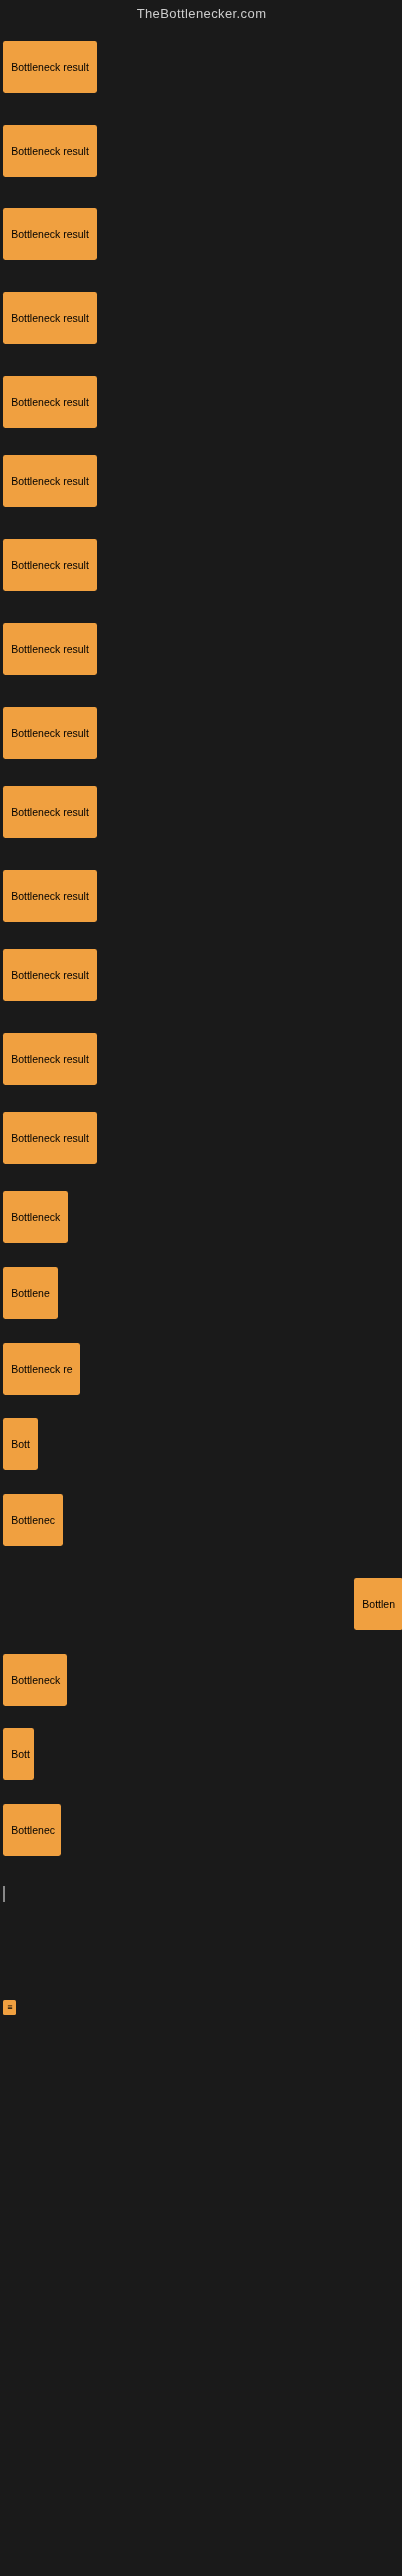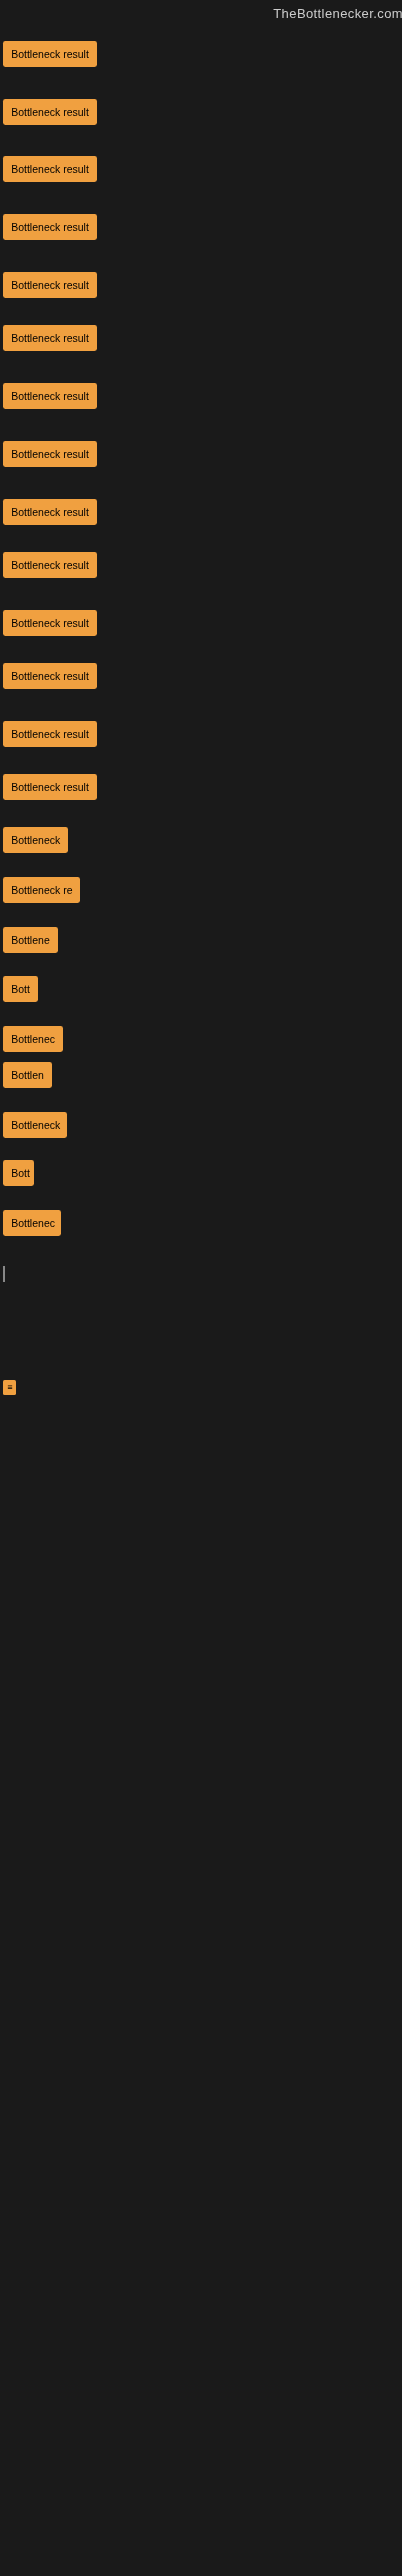--- a/index.html
+++ b/index.html
@@ -10,21 +10,21 @@
 
     body {
       width: 403px;
       min-height: 2576px;
       background-color: #1a1a1a;
       font-family: Arial, sans-serif;
       position: relative;
     }
 
     .site-title {
-      text-align: right;
+      text-align: center;
       color: #cccccc;
       font-size: 13px;
       padding: 6.4px 0 9.7px 0;
       letter-spacing: 0.4px;
     }
 
     .bottleneck-container {
       padding: 0 0 0 3.2px;
     }
 
@@ -32,21 +32,21 @@
       margin-bottom: 0;
       padding: 3.2px 0;
     }
 
     .bottleneck-badge {
       display: inline-block;
       background-color: #f0a040;
       color: #000000;
       font-size: 10.5px;
       font-weight: normal;
-      padding: 7px 8px;
+      padding: 20px 8px;
       border-radius: 2.4px;
       white-space: nowrap;
       overflow: hidden;
     }
 
     .bottom-section {
       padding: 16px 0 0 3.2px;
       color: #888;
       font-size: 9.7px;
     }
@@ -85,25 +85,25 @@
       <div class="bottleneck-row" style="margin-top: 17.7px;"><span class="bottleneck-badge" style="max-width: 105px;">Bottleneck result</span></div>
       <div class="bottleneck-row" style="margin-top: 22.5px;"><span class="bottleneck-badge" style="max-width: 105px;">Bottleneck result</span></div>
       <div class="bottleneck-row" style="margin-top: 22.5px;"><span class="bottleneck-badge" style="max-width: 105px;">Bottleneck result</span></div>
       <div class="bottleneck-row" style="margin-top: 22.5px;"><span class="bottleneck-badge" style="max-width: 105px;">Bottleneck result</span></div>
       <div class="bottleneck-row" style="margin-top: 17.7px;"><span class="bottleneck-badge" style="max-width: 105px;">Bottleneck result</span></div>
       <div class="bottleneck-row" style="margin-top: 22.5px;"><span class="bottleneck-badge" style="max-width: 105px;">Bottleneck result</span></div>
       <div class="bottleneck-row" style="margin-top: 17.7px;"><span class="bottleneck-badge" style="max-width: 105px;">Bottleneck result</span></div>
       <div class="bottleneck-row" style="margin-top: 22.5px;"><span class="bottleneck-badge" style="max-width: 105px;">Bottleneck result</span></div>
       <div class="bottleneck-row" style="margin-top: 17.7px;"><span class="bottleneck-badge" style="max-width: 105px;">Bottleneck result</span></div>
       <div class="bottleneck-row" style="margin-top: 17.7px;"><span class="bottleneck-badge" style="max-width: 68px;">Bottleneck</span></div>
+      <div class="bottleneck-row" style="margin-top: 14.5px;"><span class="bottleneck-badge" style="max-width: 58px;">Bottlene</span></div>
       <div class="bottleneck-row" style="margin-top: 14.5px;"><span class="bottleneck-badge" style="max-width: 81px;">Bottleneck re</span></div>
-      <div class="bottleneck-row" style="margin-top: 14.5px;"><span class="bottleneck-badge" style="max-width: 58px;">Bottlene</span></div>
       <div class="bottleneck-row" style="margin-top: 14.5px;"><span class="bottleneck-badge" style="max-width: 35px;">Bott</span></div>
       <div class="bottleneck-row" style="margin-top: 14.5px;"><span class="bottleneck-badge" style="max-width: 60px;">Bottlenec</span></div>
-      <div class="bottleneck-row" style="margin-top: 0;"><span class="bottleneck-badge" style="max-width: 50px;">Bottlen</span></div>
+      <div class="bottleneck-row" style="margin-top: 22px; text-align: right;"><span class="bottleneck-badge" style="max-width: 50px;">Bottlen</span></div>
       <div class="bottleneck-row" style="margin-top: 14.5px;"><span class="bottleneck-badge" style="max-width: 64px;">Bottleneck</span></div>
       <div class="bottleneck-row" style="margin-top: 13px;"><span class="bottleneck-badge" style="max-width: 31px;">Bott</span></div>
       <div class="bottleneck-row" style="margin-top: 14.5px;"><span class="bottleneck-badge" style="max-width: 58px;">Bottlenec</span></div>
     </div>
 
   <div class="bottom-section">
     <div class="cursor-line"></div>
     <br><br><br><br><br><br><br><br><br>
     <div class="tiny-badge">≡</div>
   </div>

